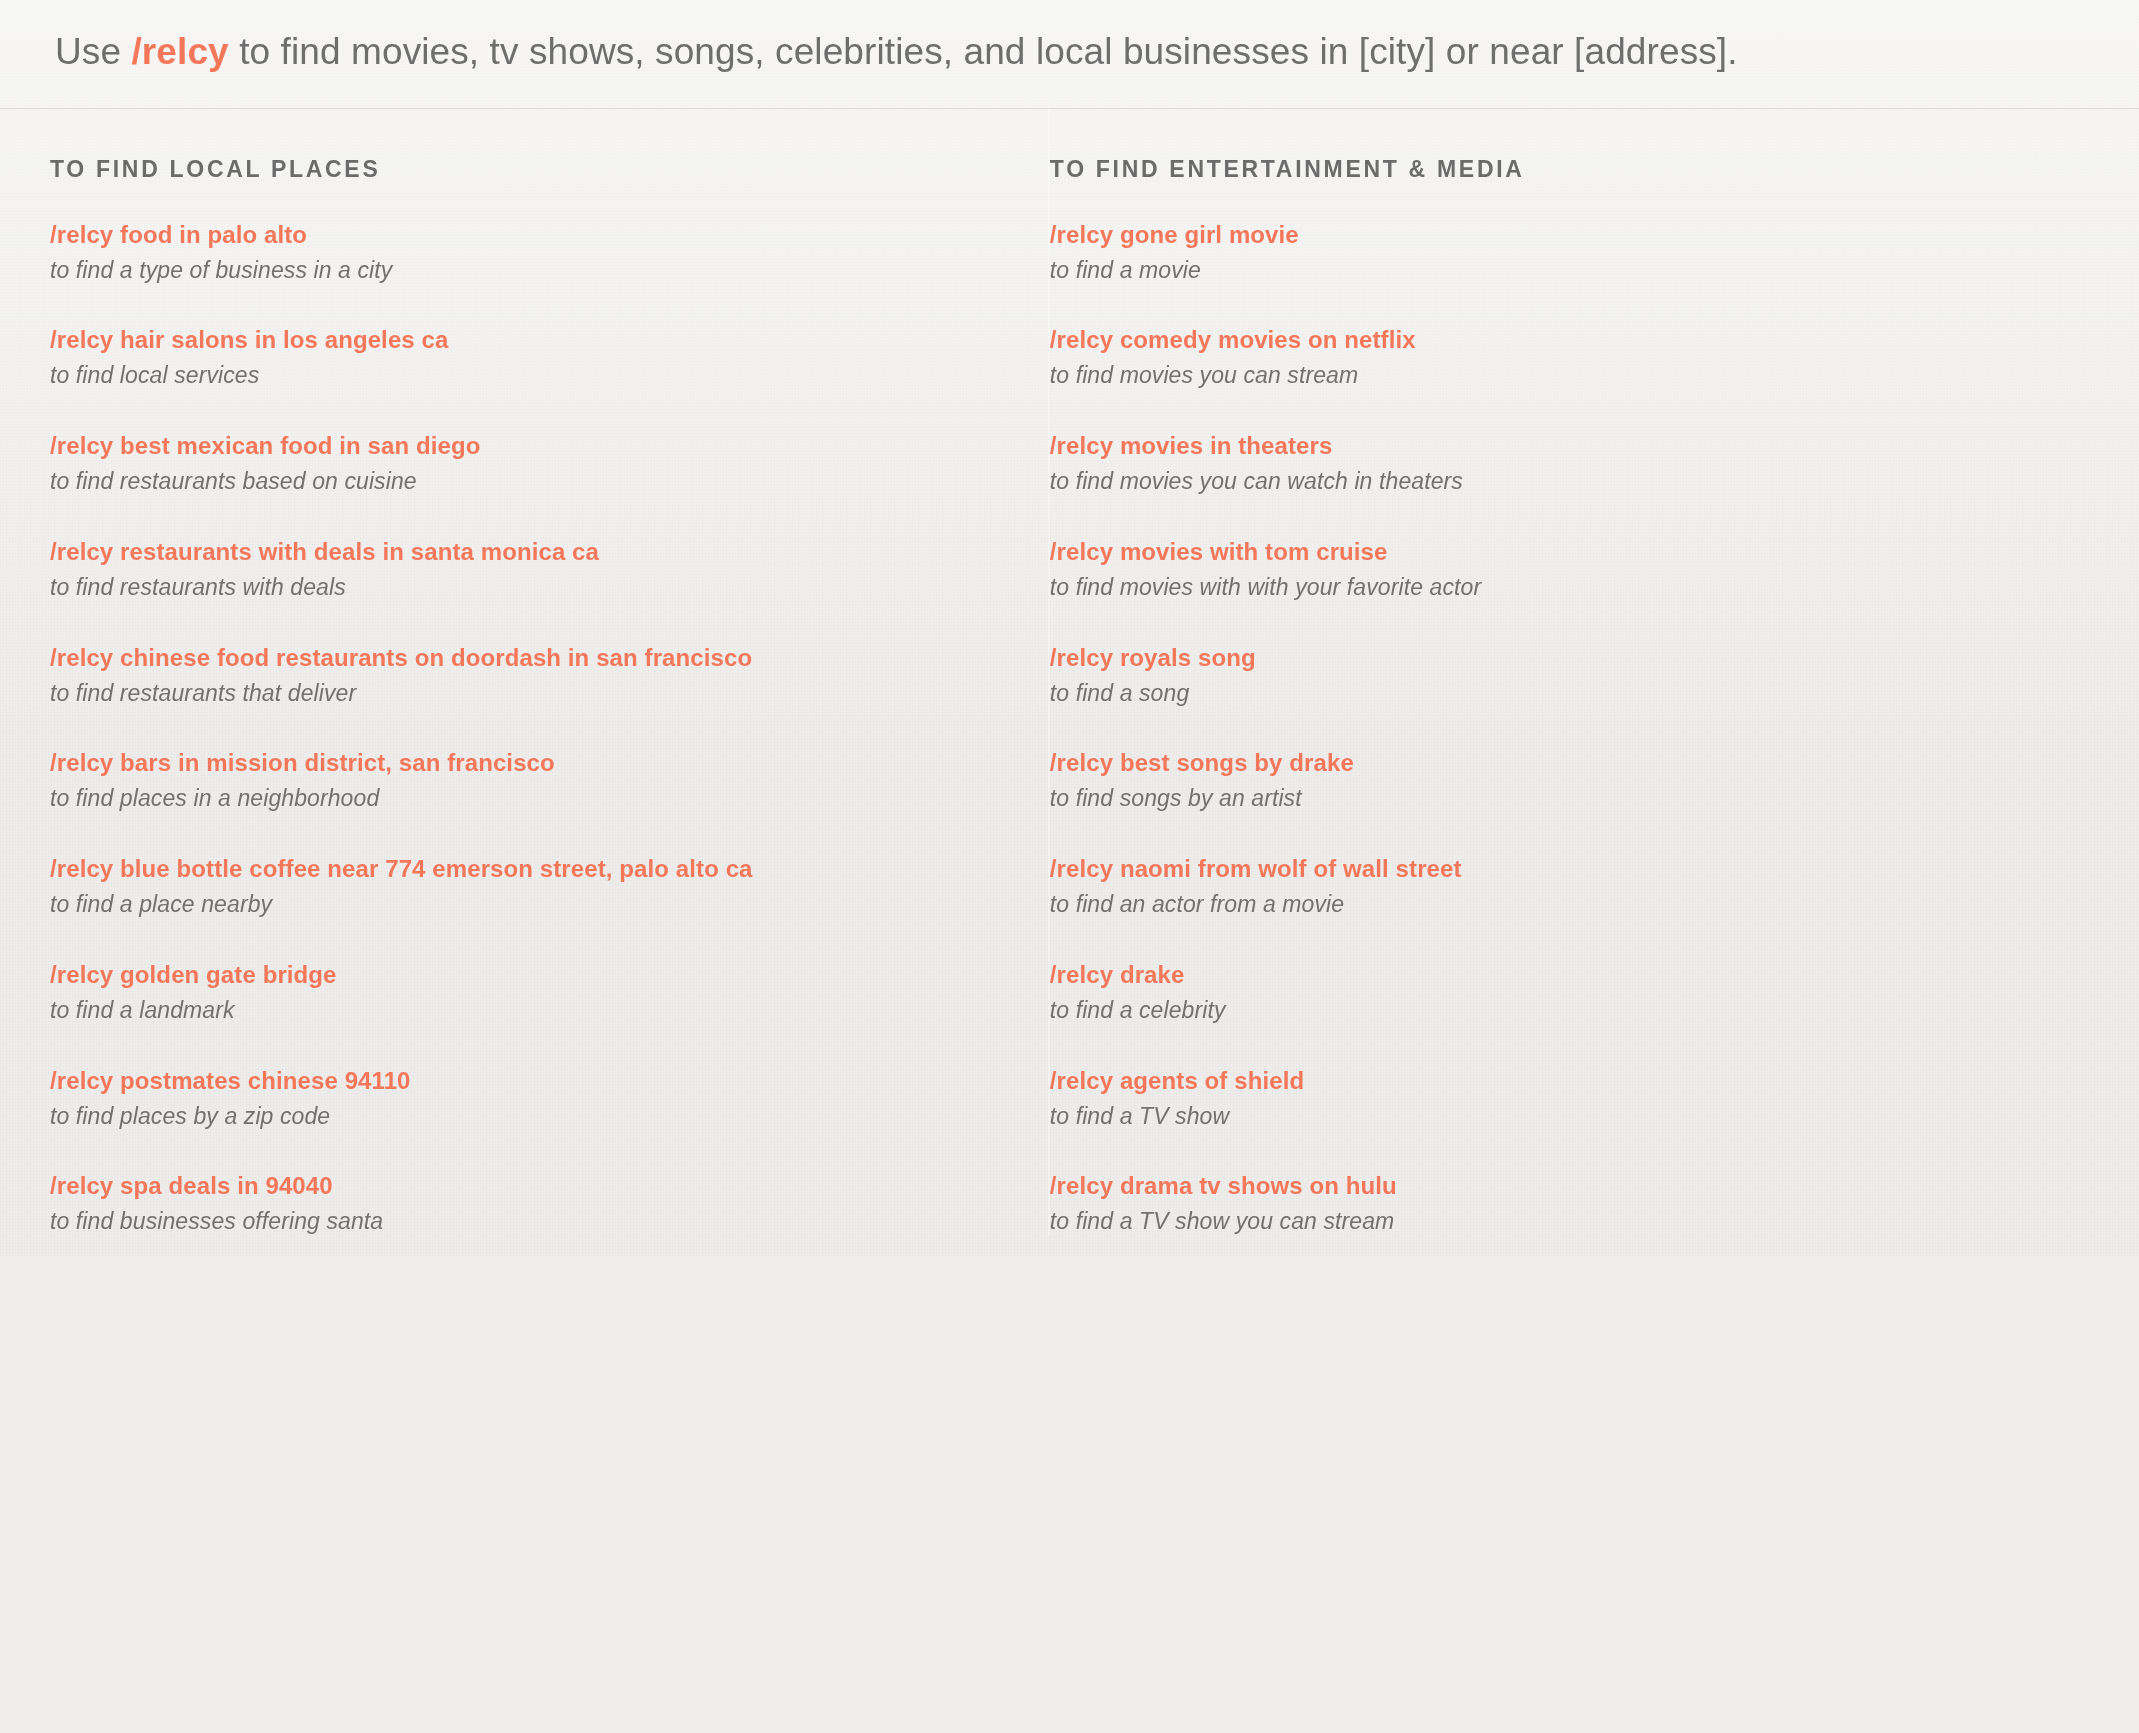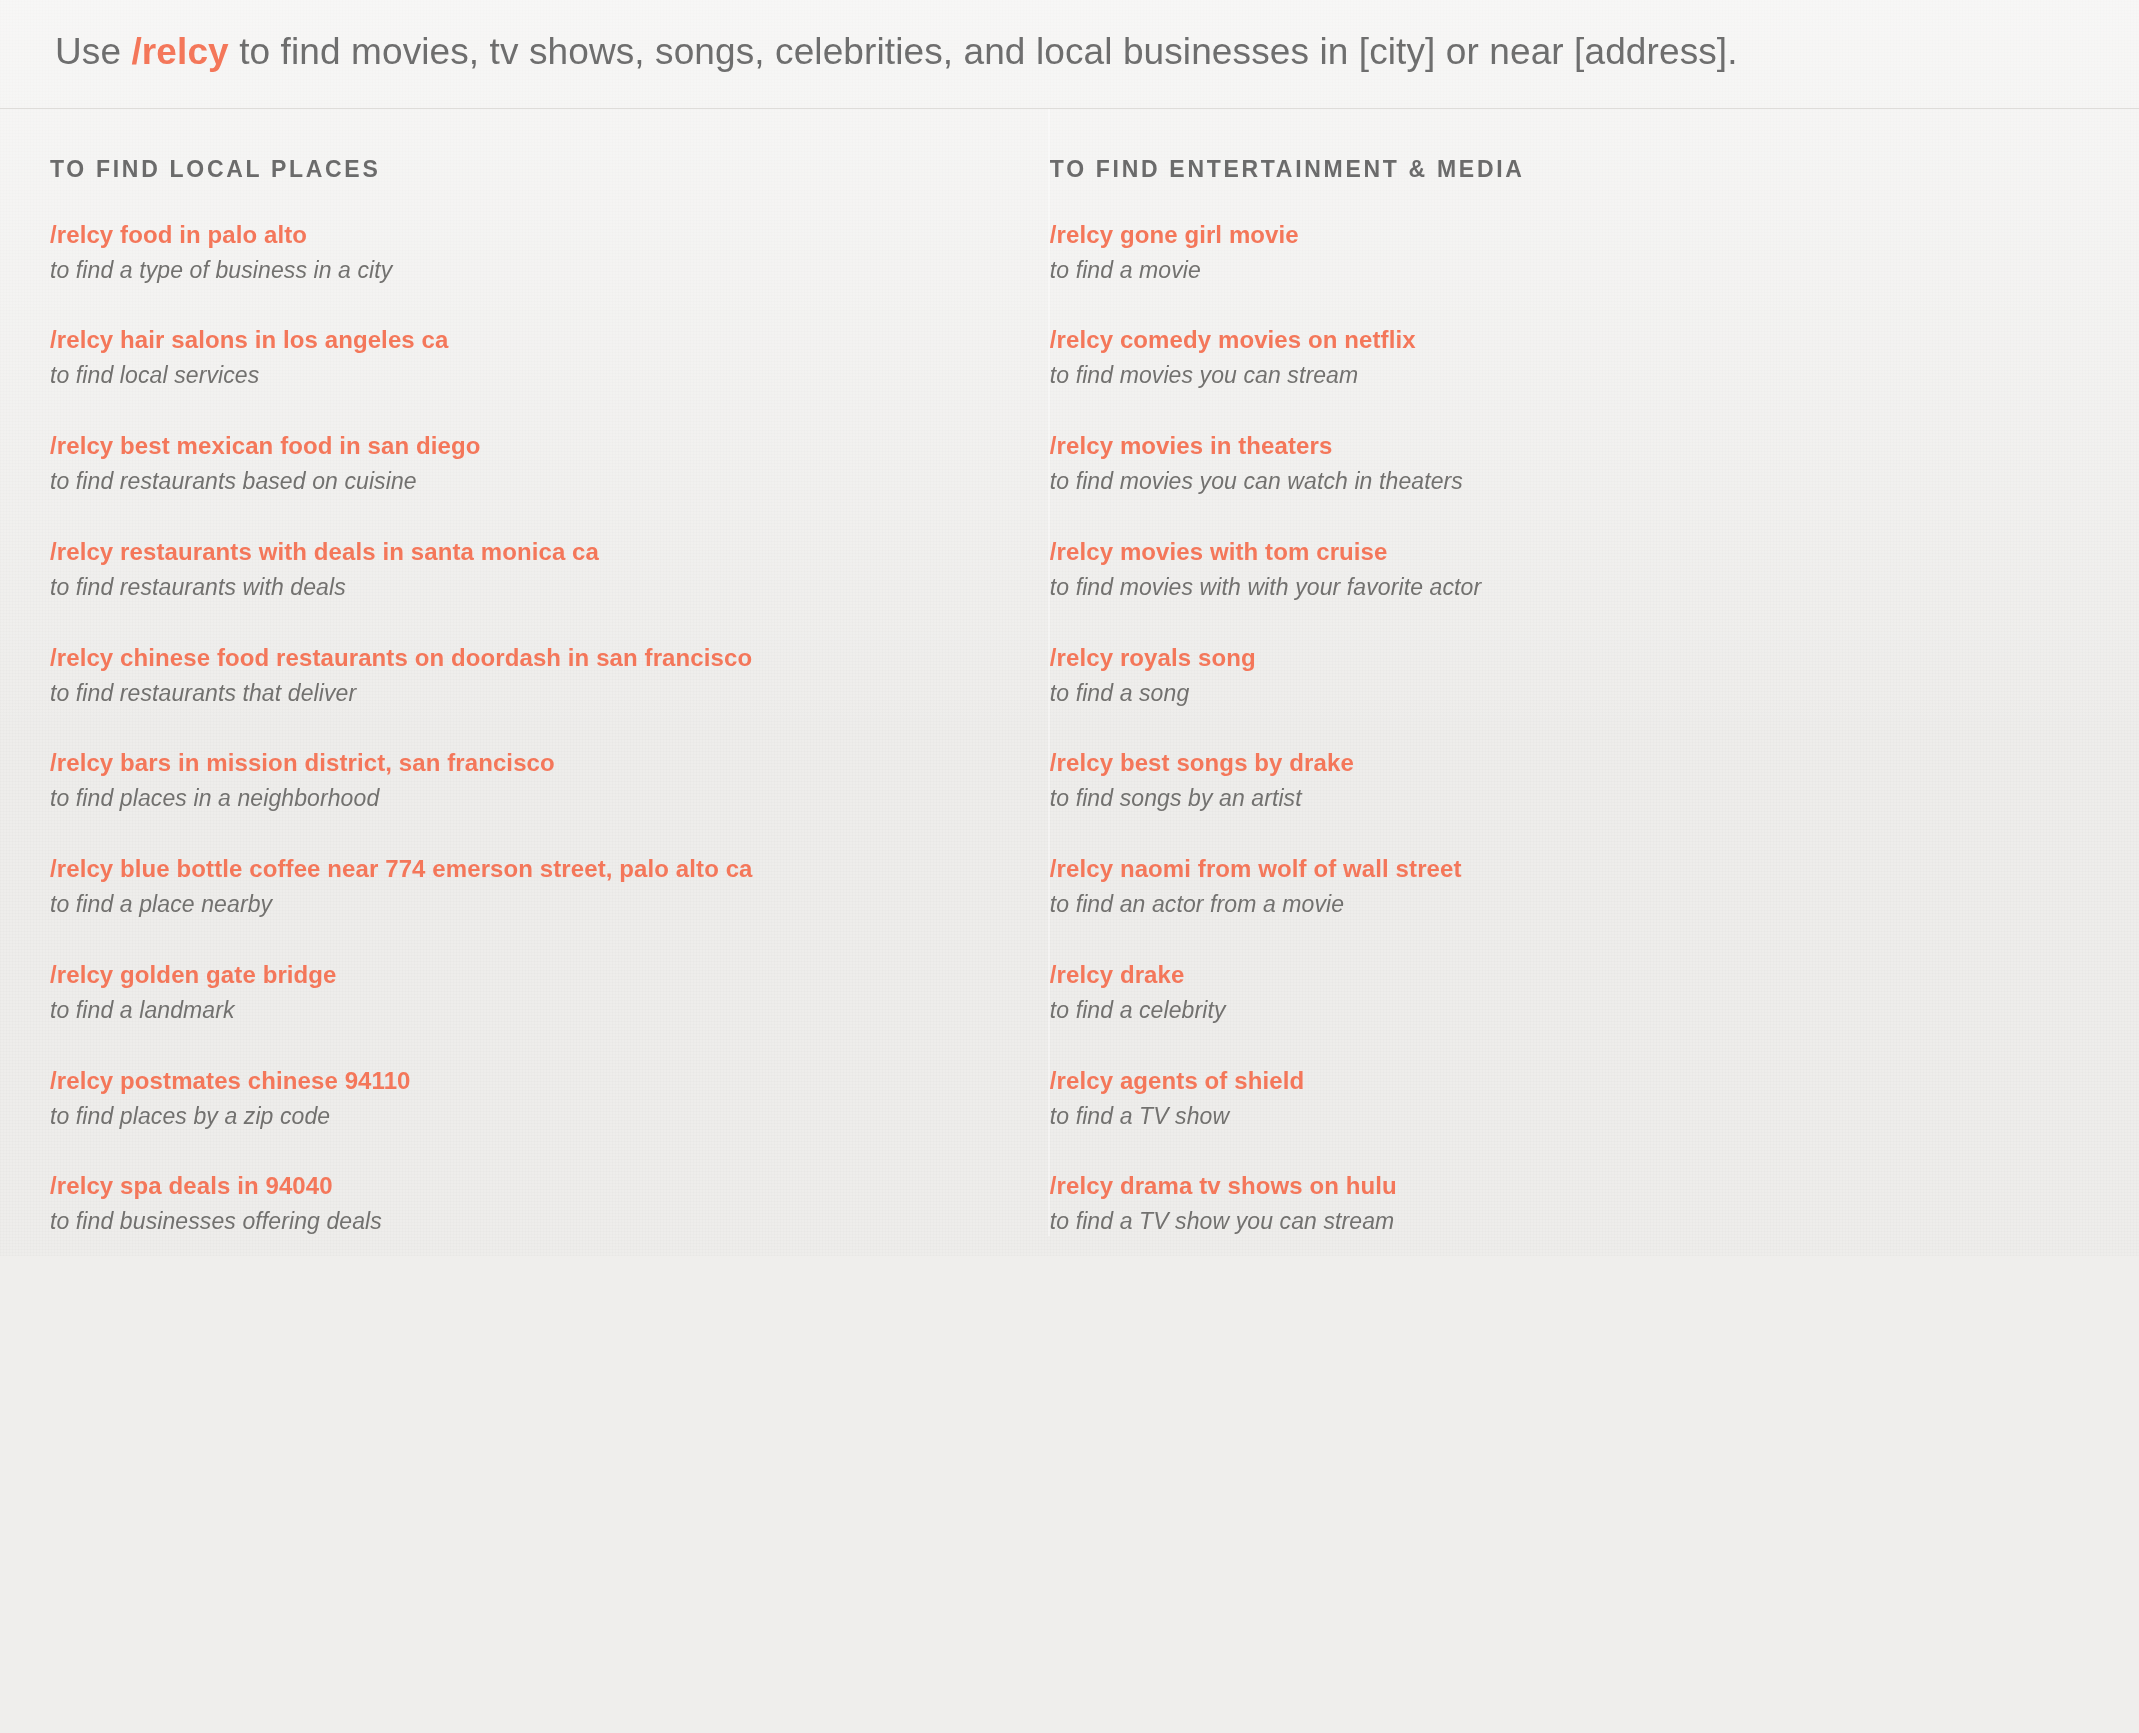--- a/index.html
+++ b/index.html
@@ -153,21 +153,21 @@
       <div class="entry">
         <div class="entry-query">/relcy golden gate bridge</div>
         <div class="entry-desc">to find a landmark</div>
       </div>
       <div class="entry">
         <div class="entry-query">/relcy postmates chinese 94110</div>
         <div class="entry-desc">to find places by a zip code</div>
       </div>
       <div class="entry">
         <div class="entry-query">/relcy spa deals in 94040</div>
-        <div class="entry-desc">to find businesses offering deals</div>
+        <div class="entry-desc">to find businesses offering santa</div>
       </div>
     </div>
 
     <div class="col col-right">
       <div class="col-title">TO FIND ENTERTAINMENT &amp; MEDIA</div>
 
       <div class="entry">
         <div class="entry-query">/relcy gone girl movie</div>
         <div class="entry-desc">to find a movie</div>
       </div>

